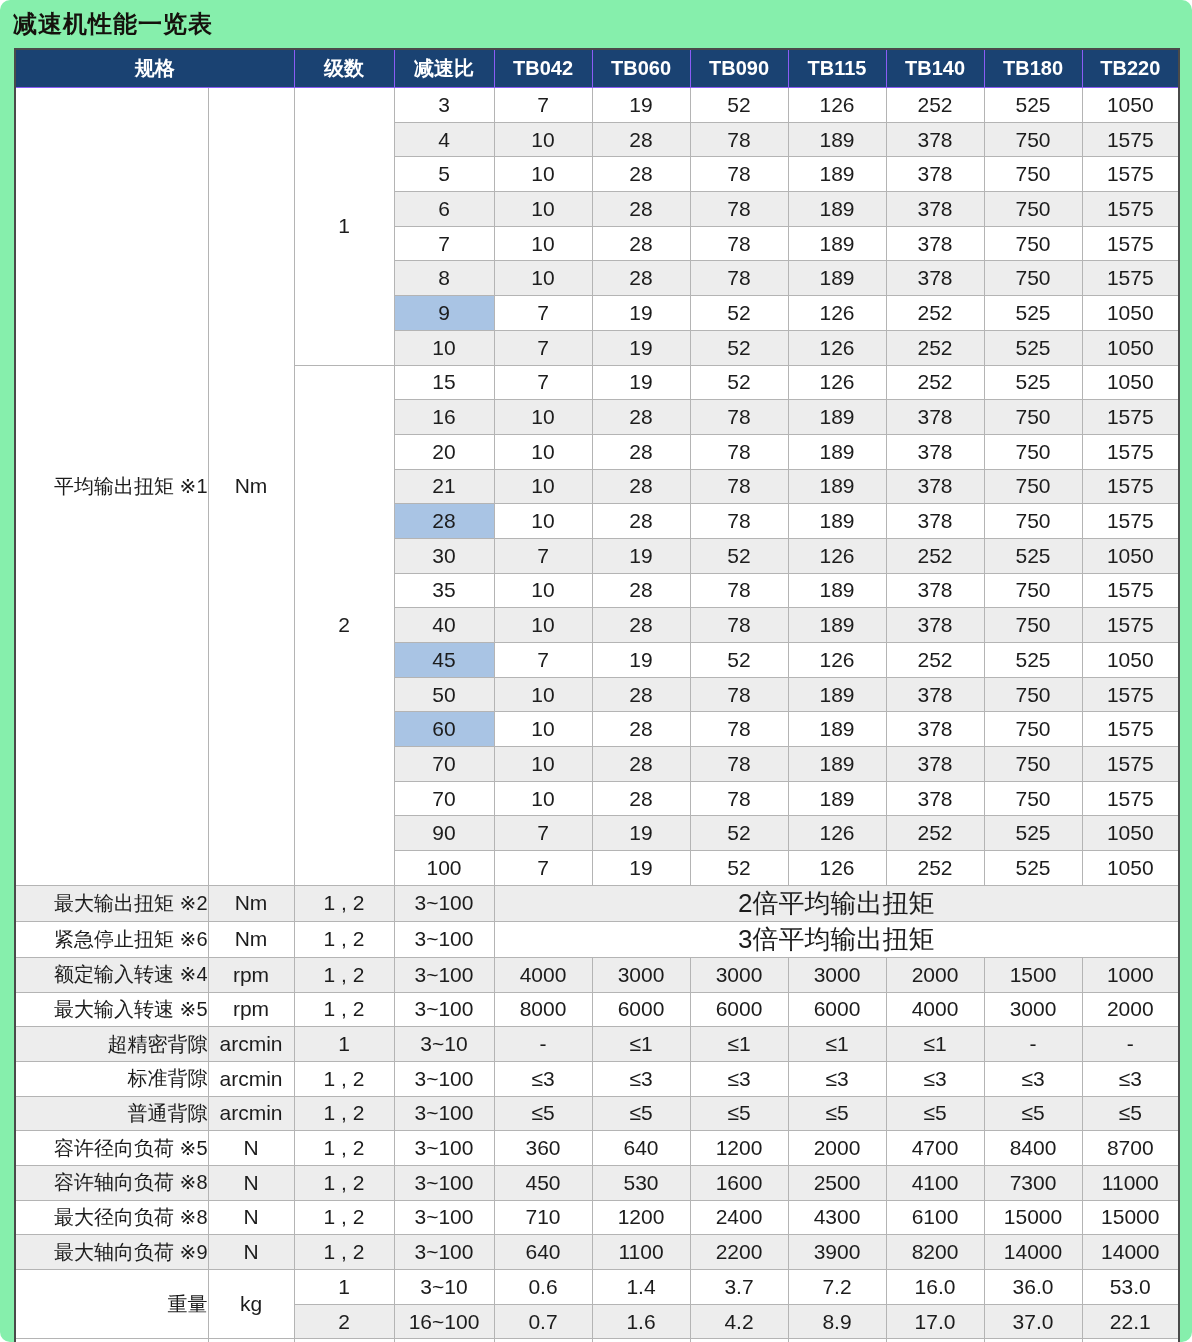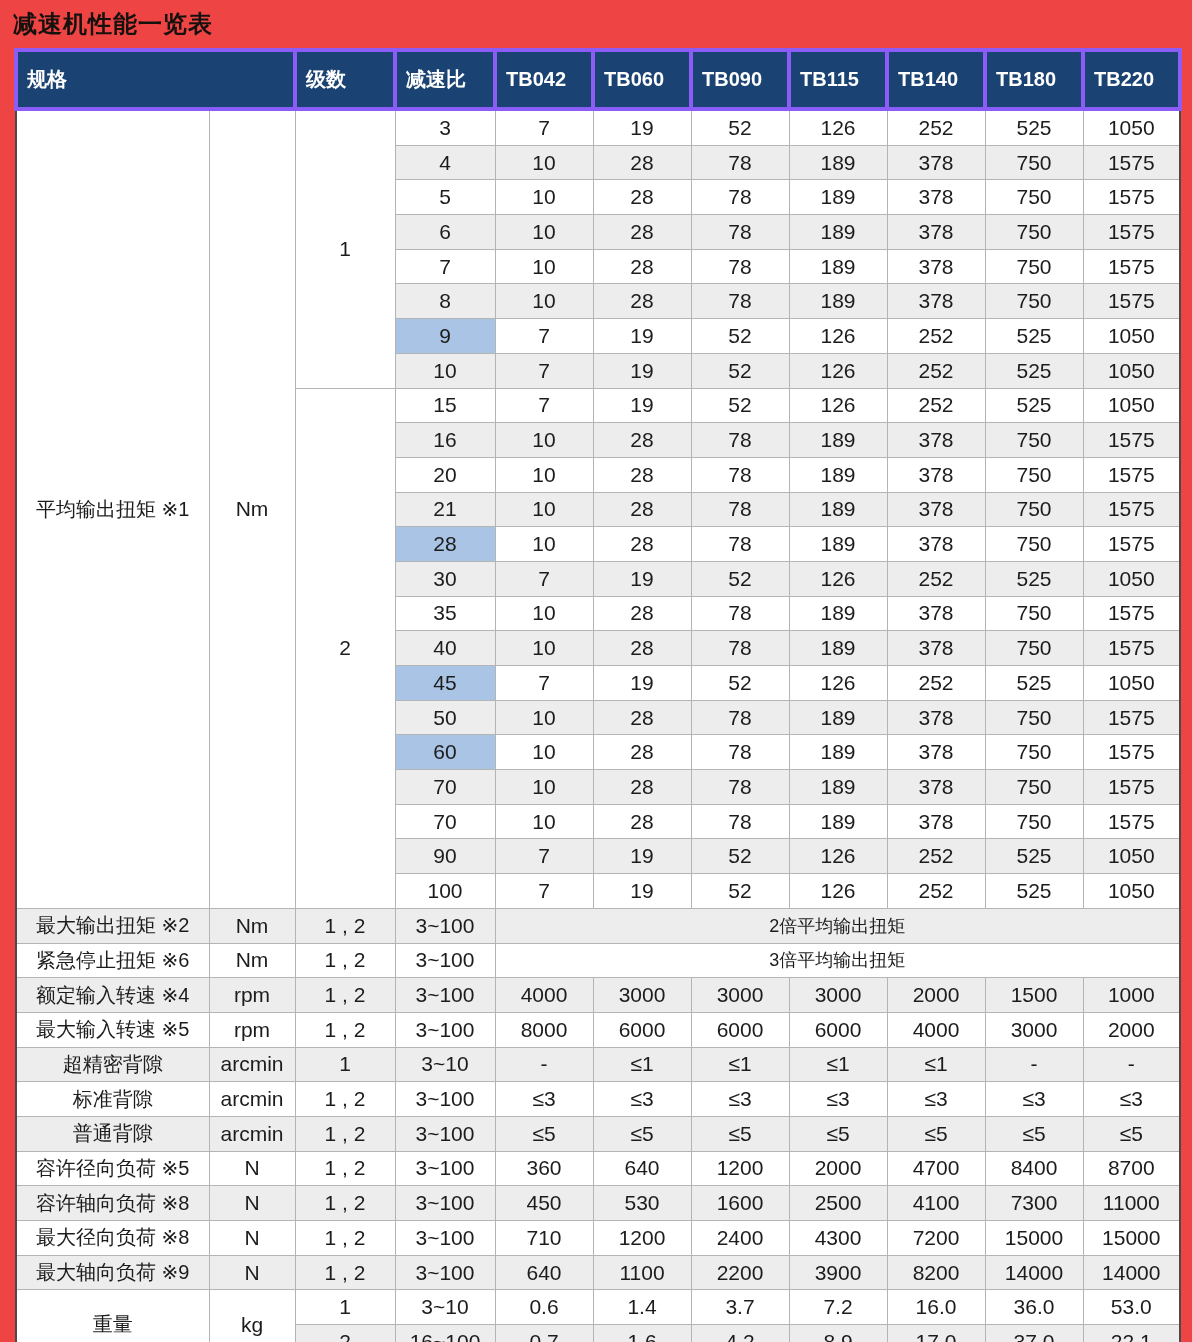--- a/index.html
+++ b/index.html
@@ -1,31 +1,31 @@
 <!DOCTYPE html>
 <html><head>
 <meta charset="utf-8">
 <style>
   html,body{margin:0;padding:0;background:#ffffff;}
   body{width:1192px;height:1342px;overflow:hidden;
        font-family:"Liberation Sans","DejaVu Sans",sans-serif;}
-  .page{position:relative;width:1192px;height:1342px;background:#ef4444;}
+  .page{position:relative;width:1192px;height:1342px;background:#86efac;border-radius:10px;}
   .title{position:absolute;left:13px;top:8px;font-size:24px;font-weight:bold;
          color:#15110d;letter-spacing:1px;margin:0;}
   table.spec{position:absolute;left:14px;top:48px;width:1164px;
              border-collapse:collapse;table-layout:fixed;
              border:2px solid #4a4a4a;}
   th{background:#1a4272;color:#ffffff;font-weight:bold;font-size:20px;
-     height:37px;border:4px solid #8b5cf6;padding:9px;text-align:left;
+     height:37px;border:1px solid #8b5cf6;padding:0;text-align:center;
      vertical-align:middle;}
   td{border:1px solid #b4b4b4;padding:0;height:33.7px;text-align:center;
      vertical-align:middle;font-size:21px;color:#1c1c1c;background:#ffffff;
      overflow:hidden;white-space:nowrap;}
-  td.label-cell{font-size:20px;}
-  td.span-cell{font-size:18px;}
+  td.label-cell{font-size:20px;text-align:right;}
+  td.span-cell{font-size:26px;}
   tr.alt > td{background:#ededed;}
   td.merged{background:#ffffff;}
   td.hl{background:#a9c4e4;}
 </style>
 </head>
 <body>
 
 <div class="page">
   <h1 class="title">减速机性能一览表</h1>
   <table class="spec">
@@ -398,21 +398,21 @@
         </tr>
         <tr>
           <td class="label-cell">最大径向负荷 ※8</td>
           <td>N</td>
           <td>1 , 2</td>
           <td>3~100</td>
           <td>710</td>
           <td>1200</td>
           <td>2400</td>
           <td>4300</td>
-          <td>7200</td>
+          <td>6100</td>
           <td>15000</td>
           <td>15000</td>
         </tr>
         <tr class="alt">
           <td class="label-cell">最大轴向负荷 ※9</td>
           <td>N</td>
           <td>1 , 2</td>
           <td>3~100</td>
           <td>640</td>
           <td>1100</td>

